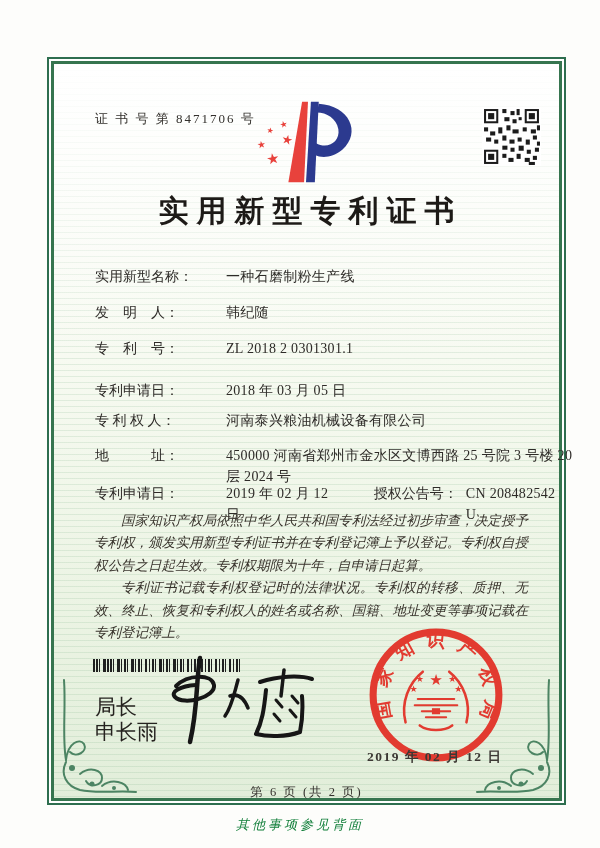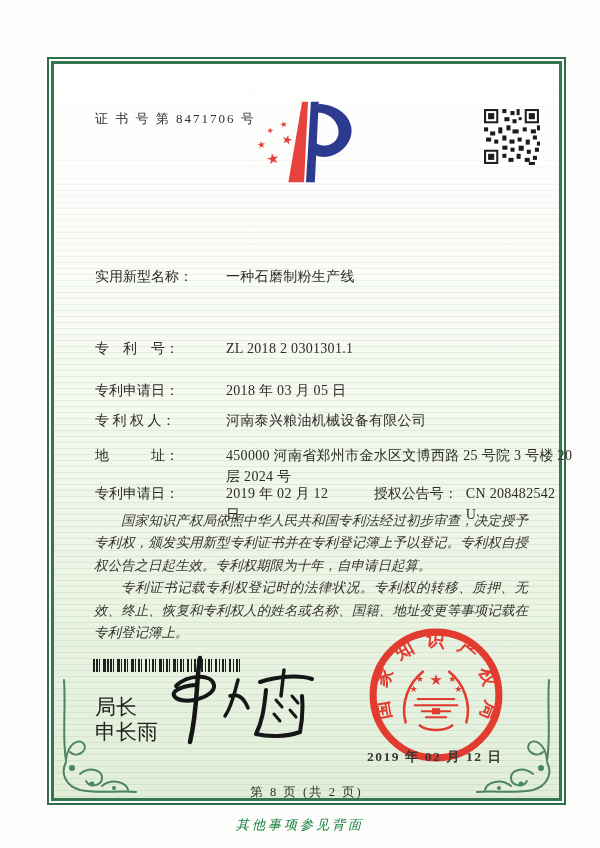--- a/index.html
+++ b/index.html
@@ -136,24 +136,29 @@
           <rect x="52" y="40" width="4" height="4"></rect>
         <rect x="20" y="46" width="4" height="4"></rect>
           <rect x="26" y="50" width="5" height="4"></rect>
           <rect x="34" y="46" width="4" height="5"></rect>
         <rect x="42" y="50" width="5" height="4"></rect>
           <rect x="50" y="48" width="4" height="4"></rect>
           <rect x="46" y="54" width="6" height="3"></rect>
       </g>
     </svg>
 
+    <div class="title">实用新型专利证书</div>
 
     <div class="field-row" style="top:202px">
       <span class="field-label">实用新型名称：</span>
       <span class="field-value">一种石磨制粉生产线</span>
+    </div>
+    <div class="field-row" style="top:238px">
+      <span class="field-label">发　明　人：</span>
+      <span class="field-value">韩纪随</span>
     </div>
     <div class="field-row" style="top:274px">
       <span class="field-label">专　利　号：</span>
       <span class="field-value">ZL 2018 2 0301301.1</span>
     </div>
     <div class="field-row" style="top:316px">
       <span class="field-label">专利申请日：</span>
       <span class="field-value">2018 年 03 月 05 日</span>
     </div>
     <div class="field-row" style="top:346px">
@@ -211,21 +216,21 @@
         <path d="M100 97 C105 78 97 58 83 47" fill="none" stroke-width="2.5"></path>
         <path d="M52 74 L88 74 M49 80 L91 80" fill="none" stroke-width="2"></path>
         <path d="M56 86 L84 86 M60 92 L80 92" fill="none" stroke-width="2"></path>
         <rect x="66" y="83" width="8" height="6" stroke="none"></rect>
         <path d="M54 100 C62 106 78 106 86 100" fill="none" stroke-width="2.5"></path>
       </g>
     </svg>
 
     <div class="seal-date">2019 年 02 月 12 日</div>
 
-    <div class="page-no">第 8 页 (共 2 页)</div>
+    <div class="page-no">第 6 页 (共 2 页)</div>
 
     <svg class="flourish left" viewBox="0 0 96 118" fill="none" stroke="#4c8463" stroke-width="2" stroke-linecap="round">
       <path d="M8 2 C10 30 6 60 10 82"></path>
       <path d="M10 82 C12 64 24 60 28 66 C32 74 20 80 14 74"></path>
       <path d="M10 84 C4 96 10 108 24 112 C42 116 62 112 80 114"></path>
       <path d="M24 96 C34 88 46 92 46 100 C46 108 34 110 30 103"></path>
       <path d="M46 108 C56 100 70 104 72 112"></path>
       <circle cx="16" cy="90" r="3" fill="#4c8463" stroke="none"></circle>
       <circle cx="36" cy="106" r="2.5" fill="#4c8463" stroke="none"></circle>
       <circle cx="58" cy="110" r="2" fill="#4c8463" stroke="none"></circle>

